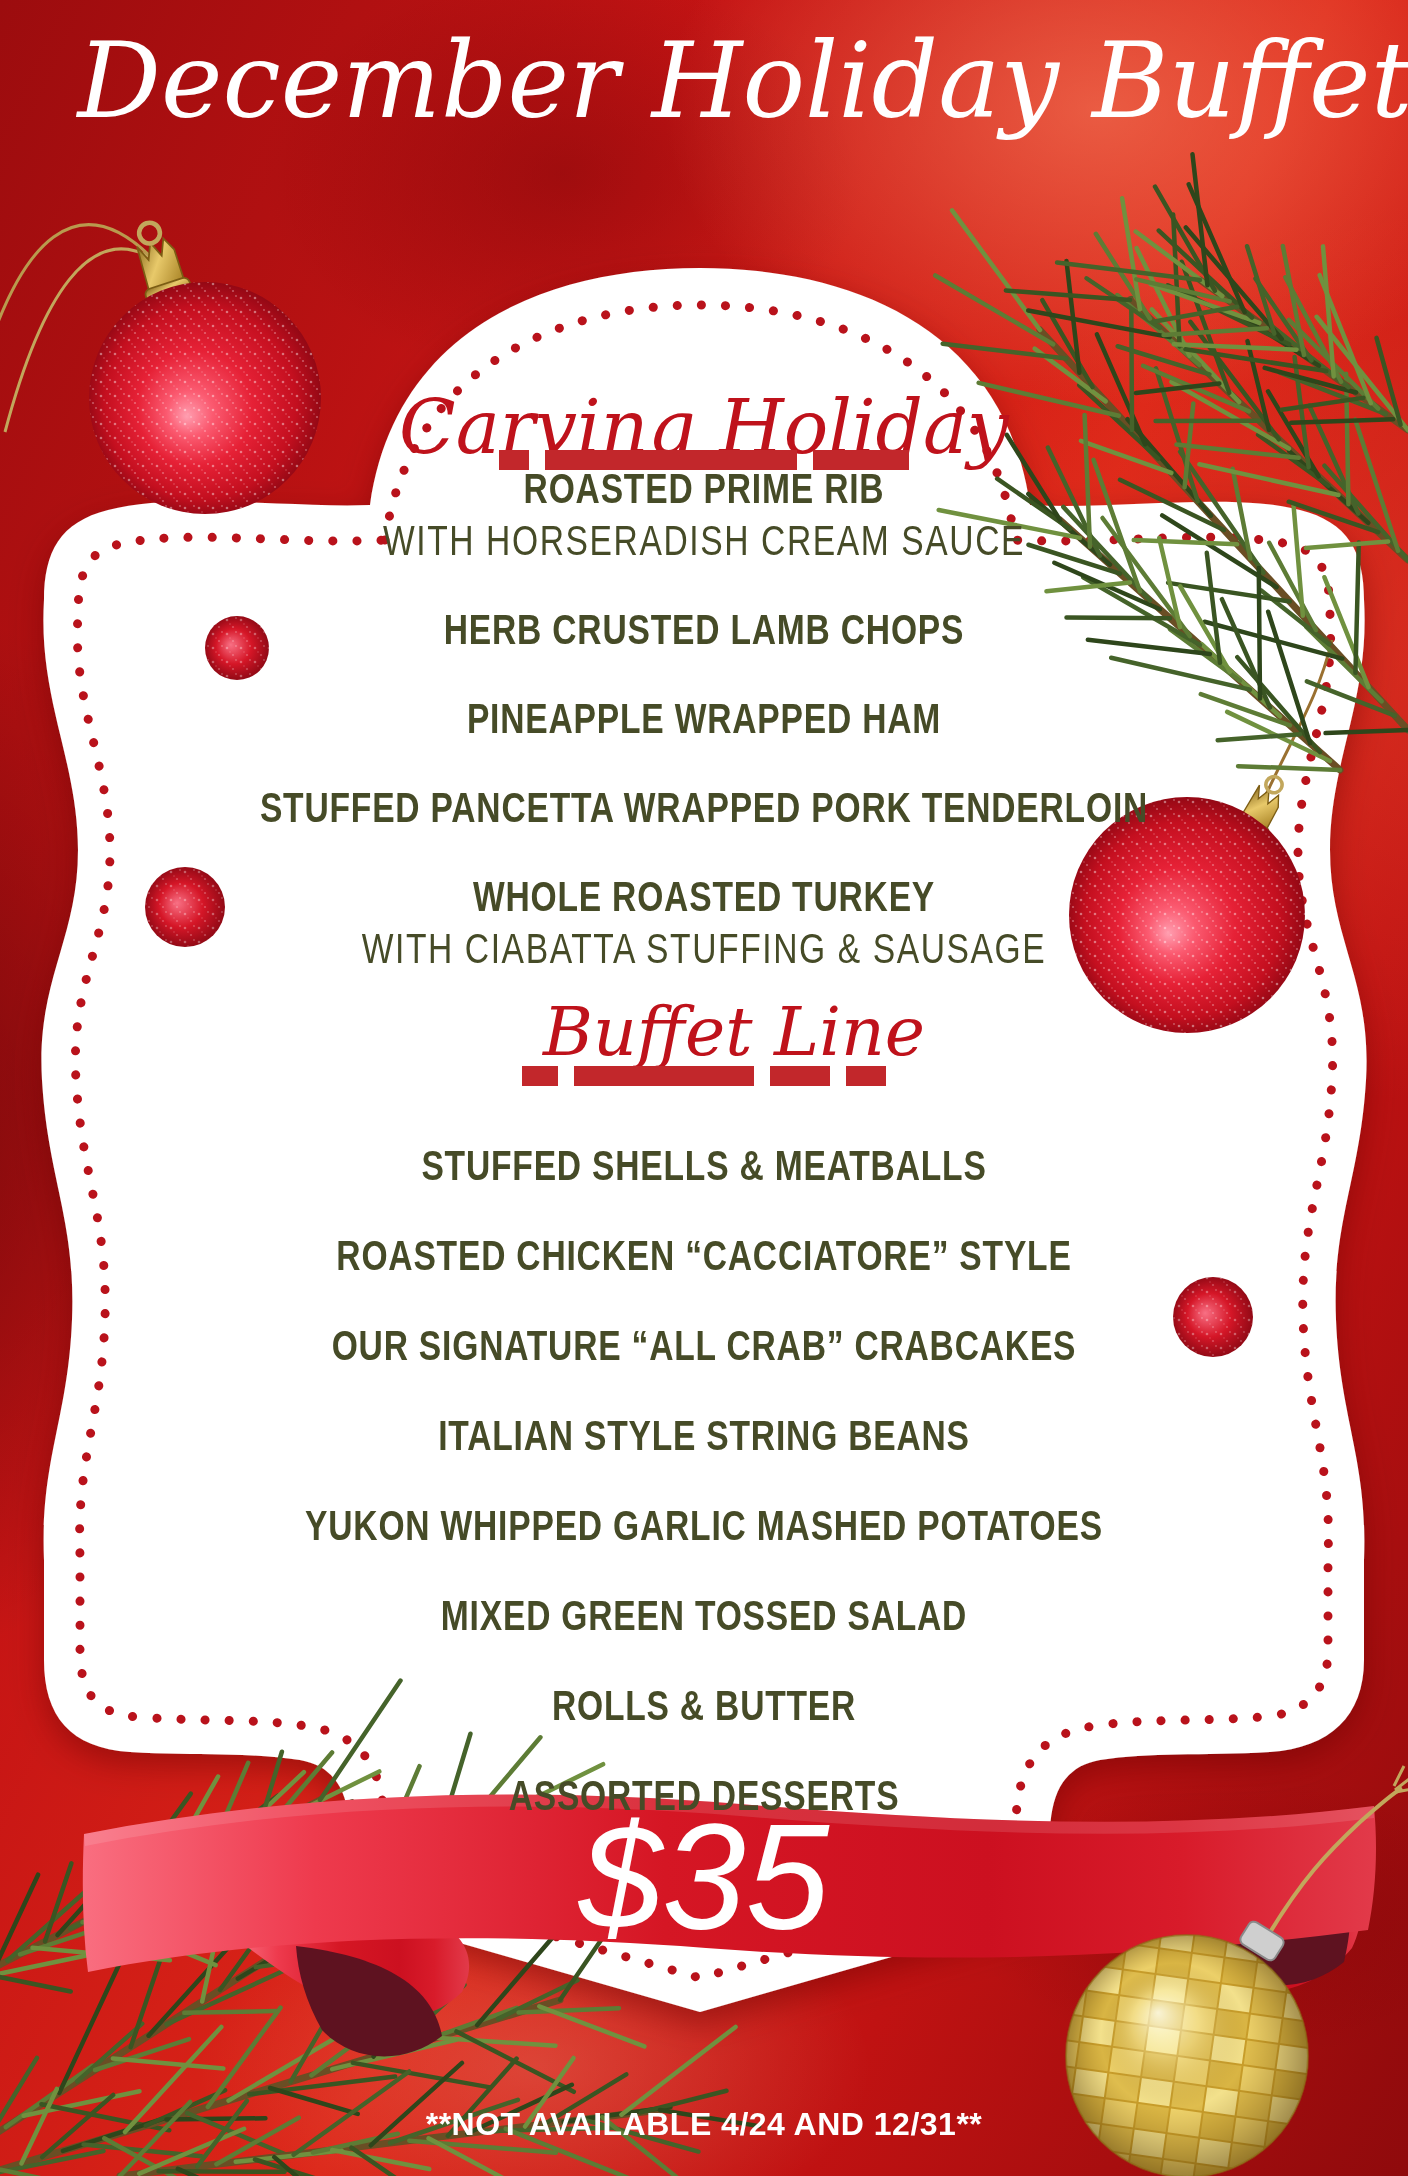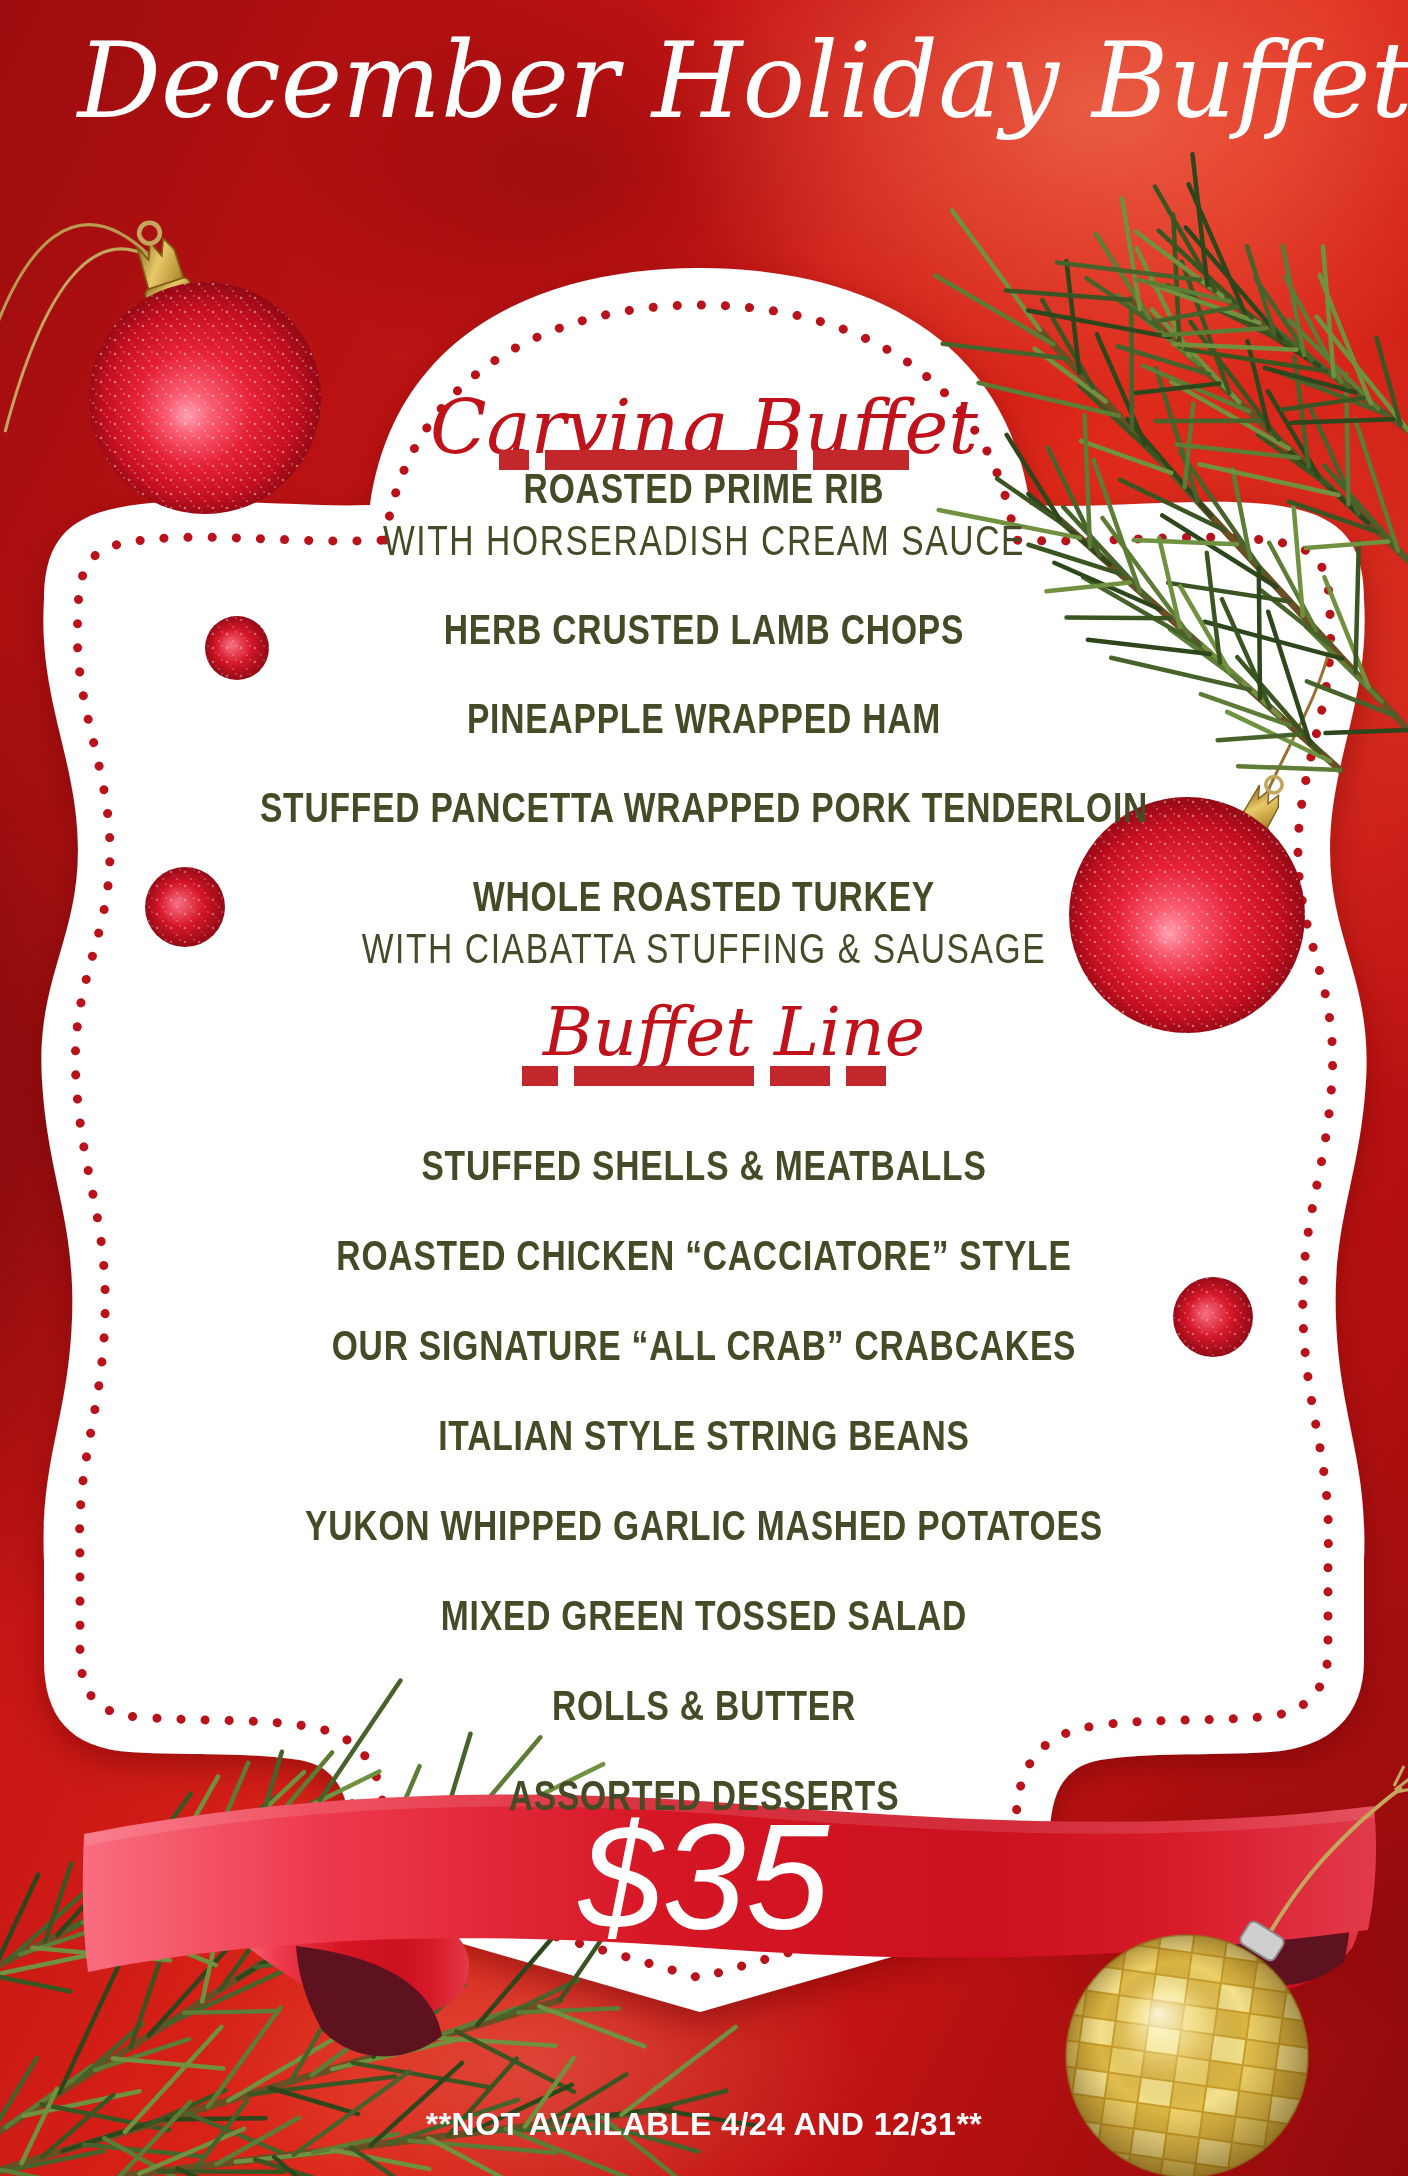--- a/index.html
+++ b/index.html
@@ -452,21 +452,21 @@
       <rect x="1242" y="1928" width="40" height="26" rx="6" transform="rotate(32 1262 1941)" fill="#cfcfcf" stroke="#8a8a8a" stroke-width="2"></rect>
       <circle cx="1187" cy="2056" r="121" fill="url(#mosaic)"></circle>
       <circle cx="1187" cy="2056" r="121" fill="url(#discoShade)"></circle>
       <circle cx="1187" cy="2056" r="121" fill="none" stroke="#8a6a14" stroke-width="2" opacity="0.6"></circle>
     </g>
   </svg>
 
   <div class="layer" id="title">December Holiday Buffet</div>
 
 
-  <div class="layer script-heading" id="heading0">Carving Buffet</div>
+  <div class="layer script-heading" id="heading0">Carving Holiday</div>
   <div class="rule" id="rule0">
     <span style="width:30px"></span>
       <span style="width:252px"></span>
       <span style="width:96px"></span>
   </div>
   <div class="items" id="items0">
       <div class="mi main">ROASTED PRIME RIB</div>
       <div class="mi sub">WITH HORSERADISH CREAM SAUCE</div>
       <div class="mi main">HERB CRUSTED LAMB CHOPS</div>
       <div class="mi main">PINEAPPLE WRAPPED HAM</div>

